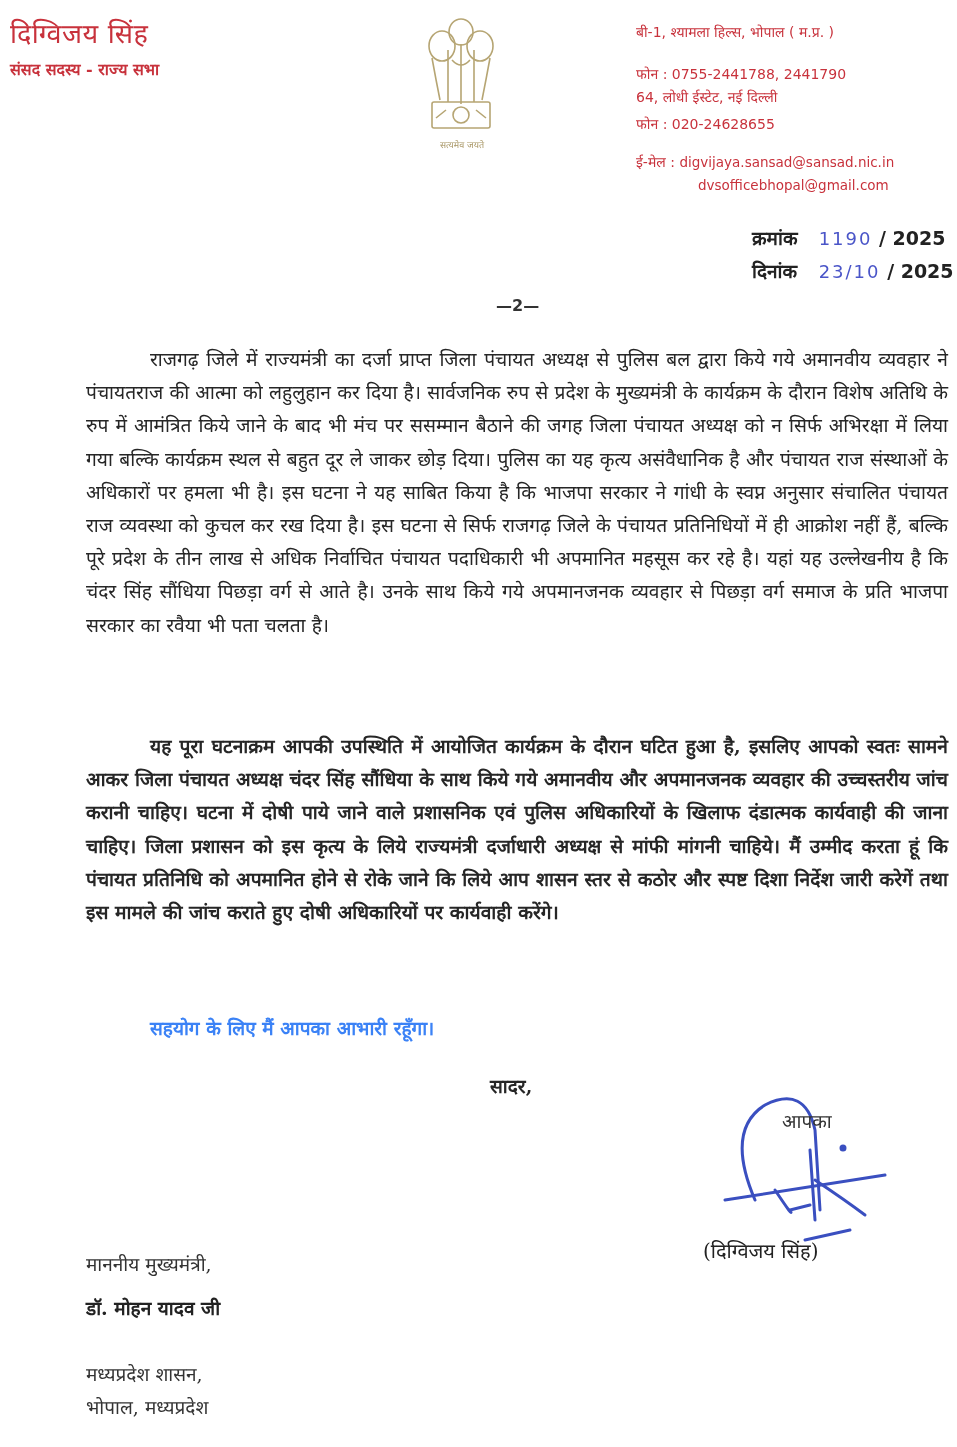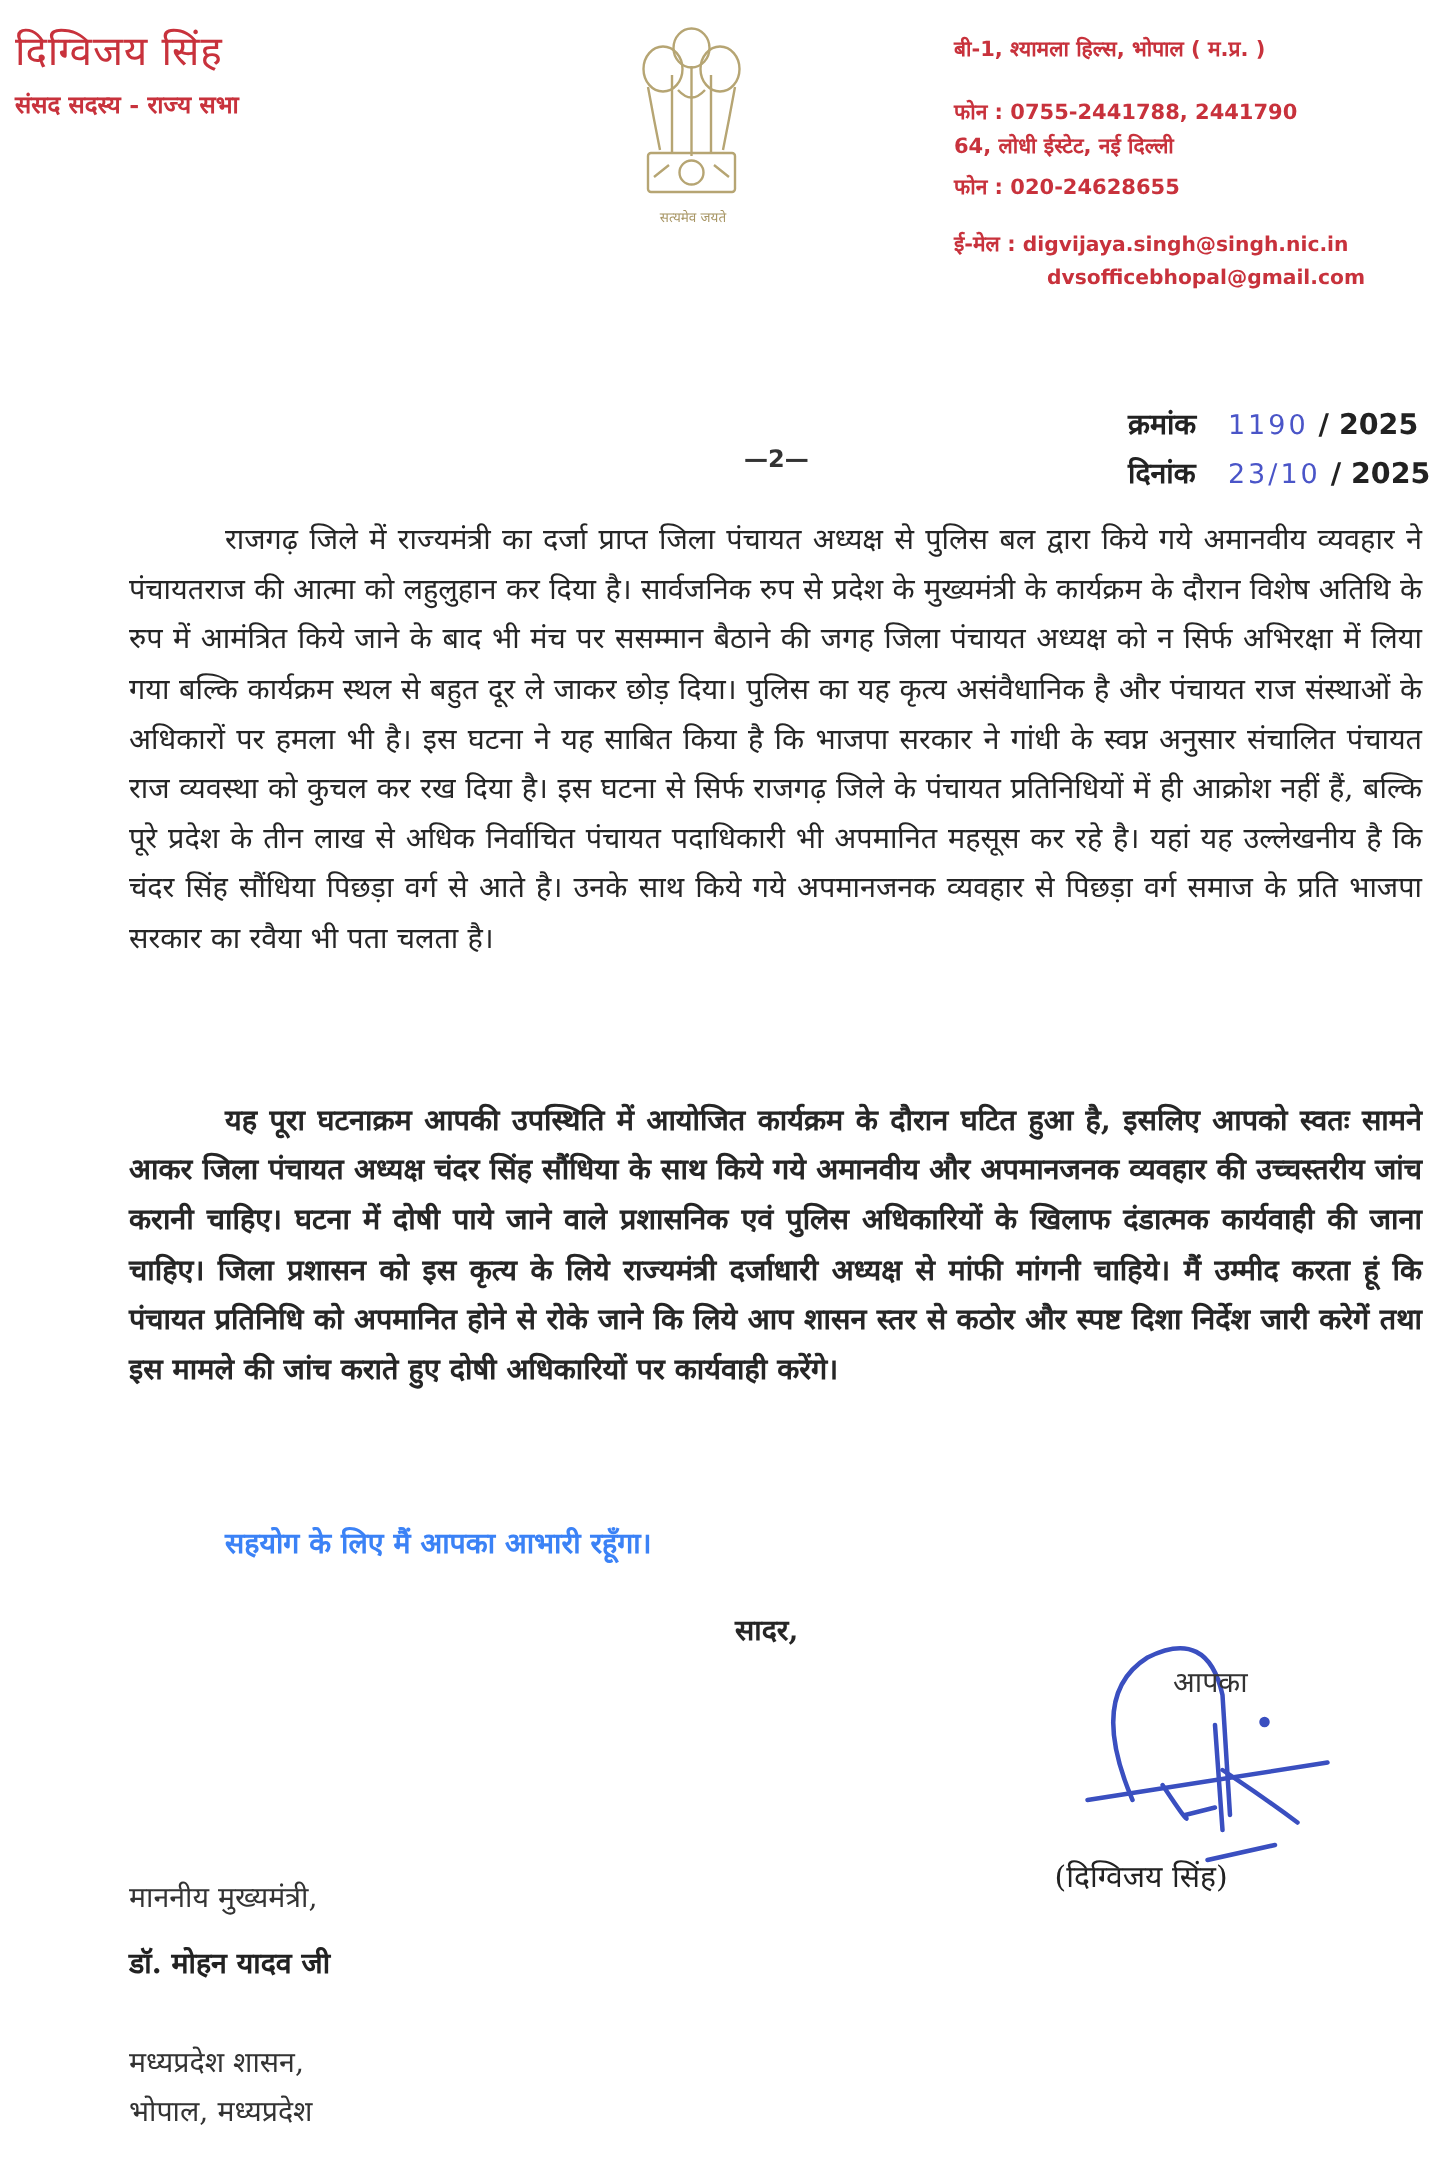--- a/index.html
+++ b/index.html
@@ -6,25 +6,25 @@
   body {
     width: 957px; height: 1447px; background: #ffffff; position: relative; overflow: hidden;
     font-family: "DejaVu Sans", sans-serif; color: #1c1c1c;
   }
   .abs { position: absolute; }
   .red { color: #c8323c; }
   .sender-name { left: 10px; top: 14px; font-size: 27px; font-family: "DejaVu Serif", serif; letter-spacing: 0.5px; }
   .sender-title { left: 10px; top: 58px; font-size: 16px; font-weight: bold; font-family: "DejaVu Serif", serif; }
   .emblem { left: 418px; top: 10px; width: 86px; height: 145px; }
   .emblem-motto { left: 420px; top: 138px; width: 84px; text-align: center; font-size: 9px; color: #a89665; font-family: "DejaVu Serif", serif; }
-  .contact { left: 636px; font-size: 14px; font-weight: bold; }
+  .contact { left: 636px; font-size: 14px; font-weight: normal; }
   .c1 { top: 22px; } .c2 { top: 64px; } .c3 { top: 87px; } .c4 { top: 114px; } .c5 { top: 152px; } .c6 { top: 177px; left: 698px; }
   .email { font-size: 13.5px; }
   .refrow { font-size: 19px; font-weight: bold; color: #222; }
-  .ref-label { display:inline-block; width: 60px; margin-top: 44px; }
+  .ref-label { display:inline-block; width: 60px; }
   .hand { color: #4a55c8; font-weight: normal; font-family: "DejaVu Sans", sans-serif; font-size: 18px; letter-spacing: 2px; }
   .r1 { left: 752px; top: 225px; }
   .r2 { left: 752px; top: 258px; }
   .pageno { left: 496px; top: 296px; font-size: 16px; font-weight: bold; color: #333; }
   .para {
     left: 86px; width: 862px; font-size: 19.2px; line-height: 33.2px; text-align: justify;
     font-family: "DejaVu Serif", serif; color: #262626; text-align-last: left;
   }
   .p1 { top: 343px; }
   .p2 { top: 730px; font-weight: bold; }
@@ -58,21 +58,21 @@
   </g>
 </svg>
 <div class="abs emblem-motto">सत्यमेव जयते</div>
 
 <div class="abs red contact c1">बी-1, श्यामला हिल्स, भोपाल ( म.प्र. )</div>
 <div class="abs red contact c2">फोन : 0755-2441788, 2441790</div>
 <div class="abs red contact c3">64, लोधी ईस्टेट, नई दिल्ली</div>
 <div class="abs red contact c4">फोन : 020-24628655</div>
 <div class="abs red contact c5">
   <span>ई-मेल :</span>
-  <span class="email">digvijaya.singh@singh.nic.in</span>
+  <span class="email">digvijaya.sansad@sansad.nic.in</span>
 </div>
 <div class="abs red contact c6 email">dvsofficebhopal@gmail.com</div>
 
 <div class="abs refrow r1">
   <span class="ref-label">क्रमांक</span>
   <span class="hand">1190</span>
   <span>/ 2025</span>
 </div>
 <div class="abs refrow r2">
   <span class="ref-label">दिनांक</span>

